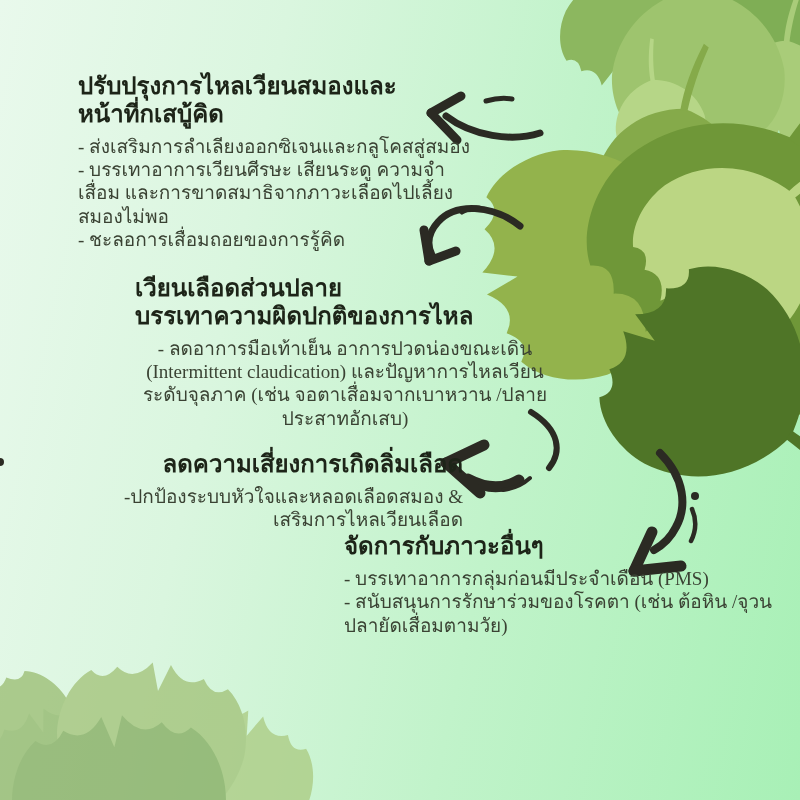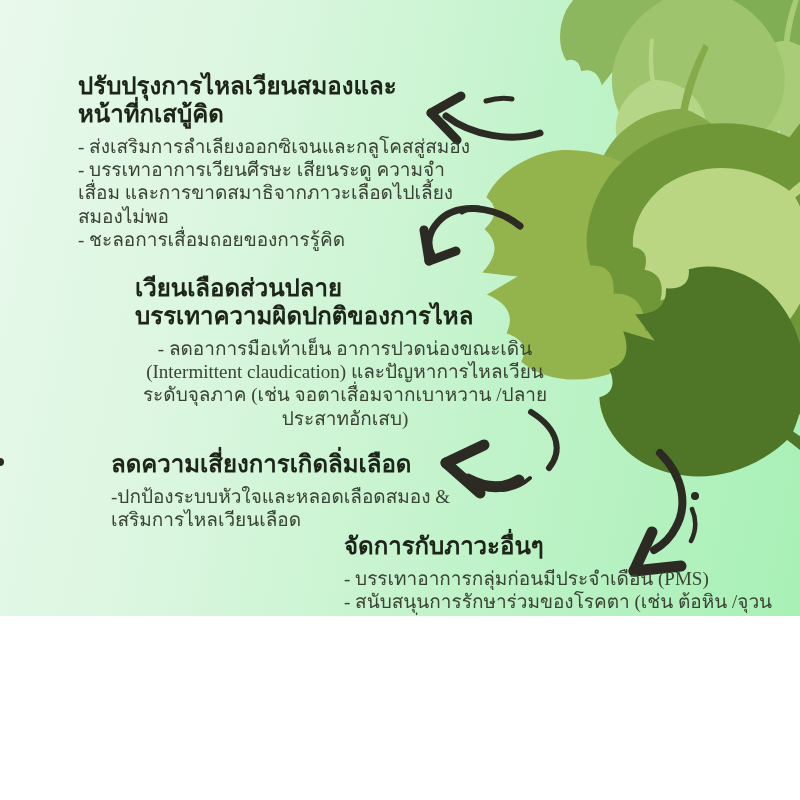--- a/index.html
+++ b/index.html
@@ -1,18 +1,18 @@
 <!DOCTYPE html>
 <html><head>
 <meta charset="utf-8">
 <style>
   html,body{margin:0;padding:0;}
   .canvas{
     position:relative;
-    width:800px;height:616px;
+    width:800px;height:800px;
     overflow:hidden;
     background:linear-gradient(102deg,#e9f9ec 0%,#daf6df 30%,#c1f3ca 62%,#a8f0b6 100%);
     font-family:"Liberation Sans",sans-serif;
   }
   .decor{position:absolute;left:0;top:0;}
   .sec{position:absolute;}
   .h{
     font-family:"Liberation Sans",sans-serif;
     font-weight:700;
     font-size:24px;line-height:1.16;
@@ -21,21 +21,21 @@
   }
   .body{
     margin-top:7px;
     font-family:"Liberation Serif",serif;
     font-size:19px;line-height:1.23;
     color:#3a4233;
   }
   .sec1{left:78px;top:72px;width:392px;}
   .sec2{left:135px;top:274px;width:420px;}
   .sec2 .body{width:420px;text-align:center;}
-  .sec3{left:111px;top:450px;width:352px;}
+  .sec3{left:111px;top:450px;width:352px;text-align:right;}
   .sec4{left:344px;top:532px;width:430px;}
 </style>
 </head>
 <body>
 
 <div class="canvas">
 
   <svg class="decor" width="800" height="800" viewBox="0 0 800 800">
     <defs>
       <g id="gleaf">

